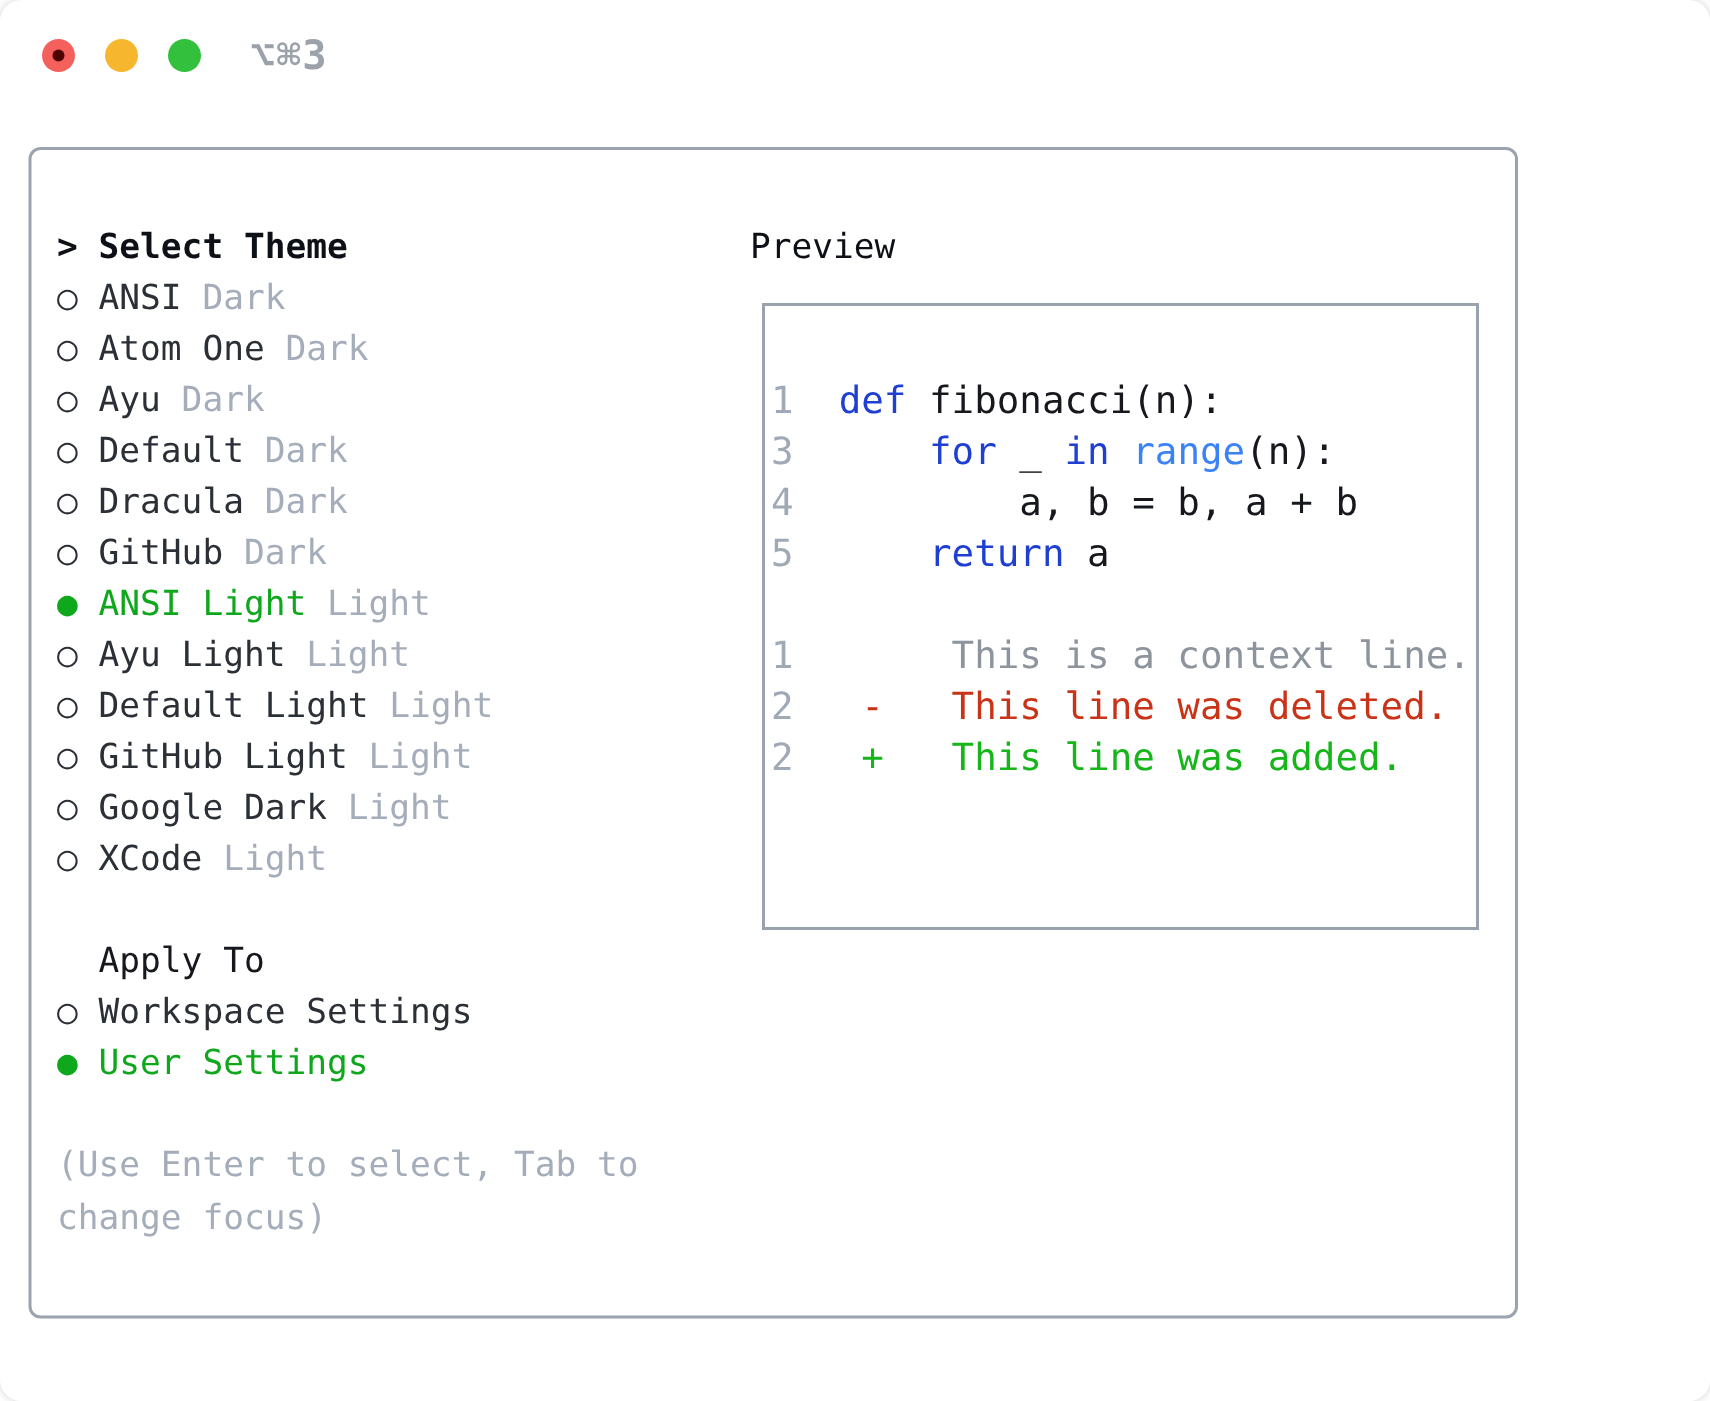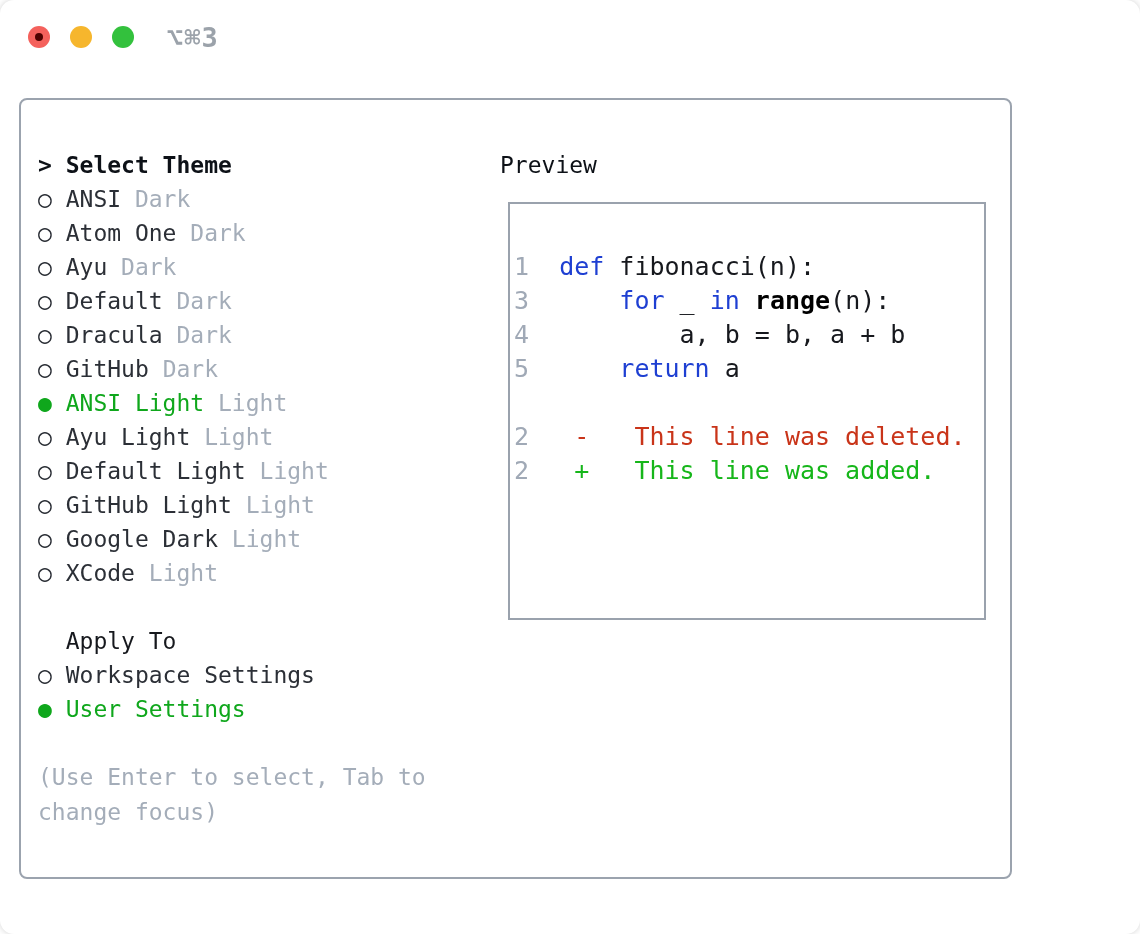--- a/index.html
+++ b/index.html
@@ -48,21 +48,21 @@
   .codebox { position:absolute; left:508px; top:202px; width:478px; height:418px;
              border:2px solid #9aa2ad; background:#ffffff; overflow:hidden; }
   .codelines { padding:46px 0 0 4px; font-size:25px; line-height:34px; }
   .cl { white-space:pre; }
   .ln { display:inline-block; width:1ch; margin-right:2ch; text-align:right;
         color:#a0a9b6; }
   .ct { color:#16181d; }
   .tok { white-space:pre; }
   .tok-kw  { color:#1e3fd2; }
   .tok-grn { color:#1cad1f; }
-  .tok-cyn { color:#000000;font-weight:bold; }
+  .tok-cyn { color:#3b82f6; }
   .tok-ctx { color:#8d949d; }
   .tok-del { color:#c93419; }
   .tok-add { color:#16b61a; }
 </style>
 </head>
 <body>
 
 <div class="screen">
 
   <div class="titlebar">
@@ -105,18 +105,19 @@
   </div>
 
   <div class="preview-label">Preview</div>
   <div class="codebox">
     <div class="codelines" id="code-lines">
         <div class="cl"><span class="ln">1</span><span class="ct"><span class="tok tok-kw">def</span><span class="tok"> fibonacci(n):</span></span></div>
         <div class="cl"><span class="ln">3</span><span class="ct"><span class="tok">    </span><span class="tok tok-kw">for</span><span class="tok"> _ </span><span class="tok tok-kw">in</span><span class="tok"> </span><span class="tok tok-cyn">range</span><span class="tok">(n):</span></span></div>
         <div class="cl"><span class="ln">4</span><span class="ct"><span class="tok">        a, b = b, a + b</span></span></div>
         <div class="cl"><span class="ln">5</span><span class="ct"><span class="tok">    </span><span class="tok tok-kw">return</span><span class="tok"> a</span></span></div>
         <div class="cl"><span class="ln"></span><span class="ct">&nbsp;</span></div>
+        <div class="cl"><span class="ln">1</span><span class="ct"><span class="tok tok-ctx">     This is a context line.</span></span></div>
         <div class="cl"><span class="ln">2</span><span class="ct"><span class="tok tok-del"> -   This line was deleted.</span></span></div>
         <div class="cl"><span class="ln">2</span><span class="ct"><span class="tok tok-add"> +   This line was added.</span></span></div>
       </div>
   </div>
 
 </div>
 
 </body></html>

